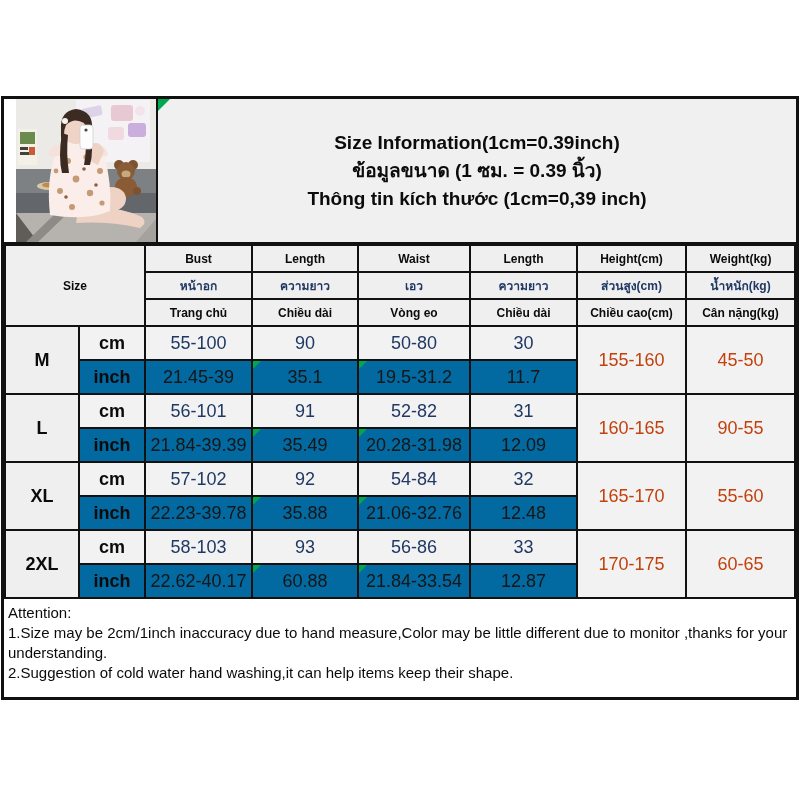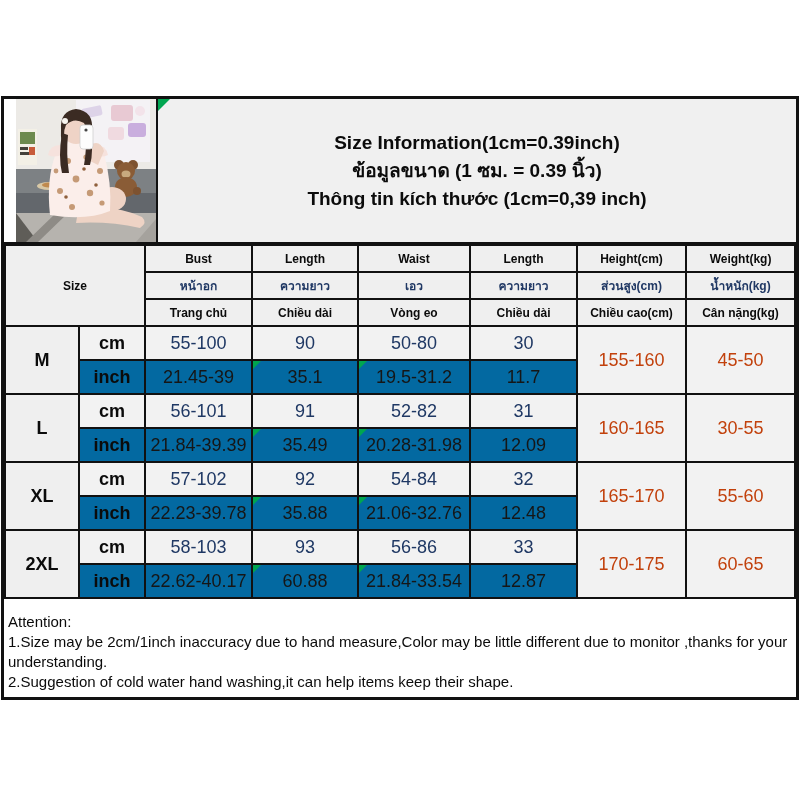--- a/index.html
+++ b/index.html
@@ -44,21 +44,21 @@
   tr.row-cm td, tr.row-inch td{height:32px;font-size:18px;}
   tr.row-cm{background:#f2f2f2;}
   tr.row-inch{background:#0369a1;}
   th.size-name{background:#efefef;font-size:18px;font-weight:bold;color:#0b0b0b;}
   td.unit{font-weight:bold;color:#0b0b0b;}
   tr.row-cm td.val{color:#1f3864;margin-top:27px;}
   tr.row-inch td.val{color:#161616;}
   td.merged{background:#f2f2f2;color:#c2410c;font-size:15px;}
   
   .attention{
-    flex:1;background:#fff;padding:13px 6px 0 4px;
+    flex:1;background:#fff;padding:4px 6px 0 4px;
     font-size:15px;line-height:20px;color:#0b0b0b;text-align:left;
   }
 </style>
 </head>
 <body>
 
 <div class="box">
 
   <div class="top-band">
     <div class="photo-cell">
@@ -202,21 +202,21 @@
       </tr>
 
       <tr class="row-cm">
         <th class="size-name" rowspan="2">L</th>
         <td class="unit">cm</td>
         <td class="val">56-101</td>
         <td class="val">91</td>
         <td class="val">52-82</td>
         <td class="val">31</td>
         <td class="merged" rowspan="2">160-165</td>
-        <td class="merged" rowspan="2">30-55</td>
+        <td class="merged" rowspan="2">90-55</td>
       </tr>
       <tr class="row-inch">
         <td class="unit">inch</td>
         <td class="val">21.84-39.39</td>
         <td class="val flag">35.49</td>
         <td class="val flag">20.28-31.98</td>
         <td class="val">12.09</td>
       </tr>
 
       <tr class="row-cm">

